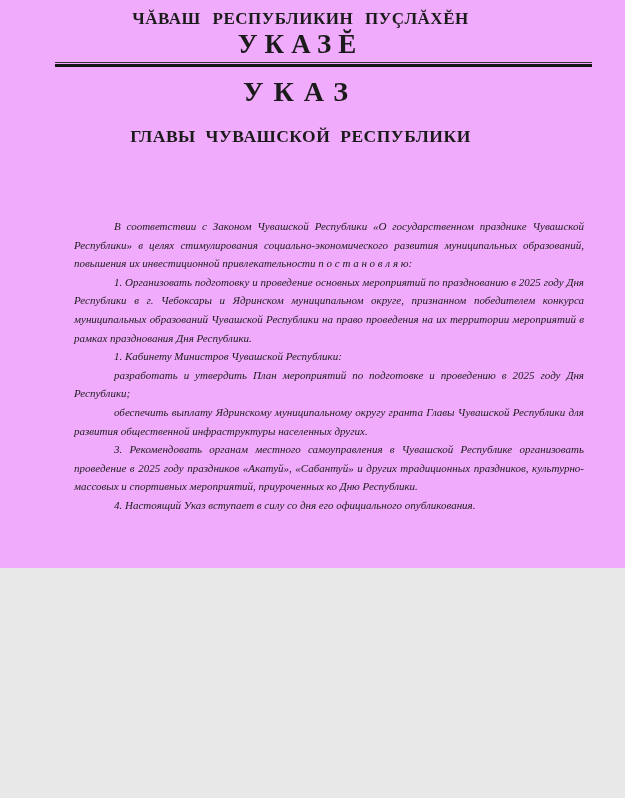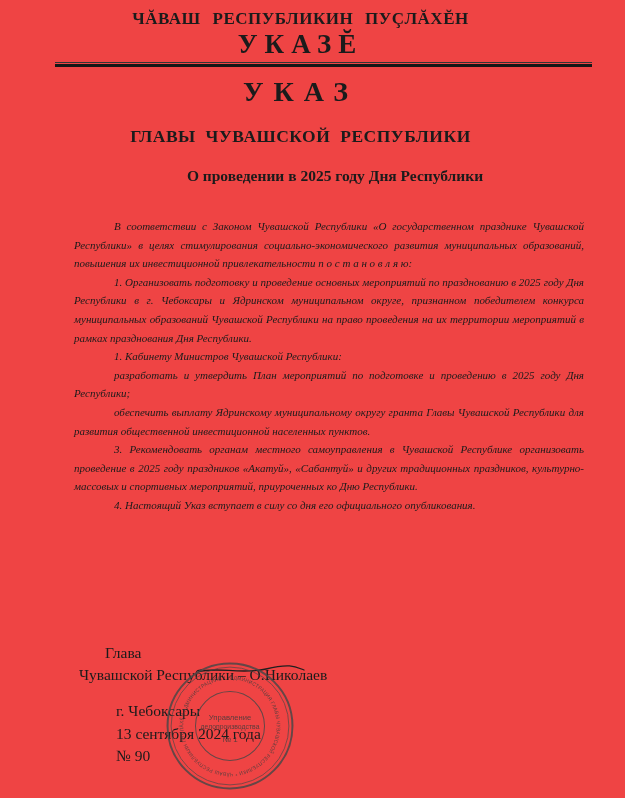--- a/index.html
+++ b/index.html
@@ -1,21 +1,21 @@
 <!DOCTYPE html>
 <html><head>
 <meta charset="utf-8">
 <style>
   html, body { margin: 0; padding: 0; background: #e8e8e8; }
   .page {
     position: relative;
     width: 625px;
-    height: 798px;
+    height: 568px;
     margin: 0 auto;
-    background: #ef4444;
+    background: #f0abfc;
     font-family: "Liberation Serif", "DejaVu Serif", serif;
     color: #1b1b1b;
     overflow: hidden;
   }
   .letterhead {
     position: absolute;
     top: 9px; left: 18px; width: 565px;
     text-align: center;
   }
   .org-cv {
@@ -100,28 +100,27 @@
     <div class="ukaz-cv">УКАЗĔ</div>
   </div>
 
   <div class="divider"></div>
 
   <div class="head-ru">
     <div class="ukaz-ru">УКАЗ</div>
     <div class="org-ru">ГЛАВЫ ЧУВАШСКОЙ РЕСПУБЛИКИ</div>
   </div>
 
-  <div class="title">О проведении в 2025 году Дня Республики</div>
 
   <div class="body">
     <p>В соответствии с Законом Чувашской Республики «О государственном празднике Чувашской Республики» в целях стимулирования социально-экономического развития муниципальных образований, повышения их инвестиционной привлекательности п о с т а н о в л я ю:</p>
     <p>1. Организовать подготовку и проведение основных мероприятий по празднованию в 2025 году Дня Республики в г. Чебоксары и Ядринском муниципальном округе, признанном победителем конкурса муниципальных образований Чувашской Республики на право проведения на их территории мероприятий в рамках празднования Дня Республики.</p>
     <p>1. Кабинету Министров Чувашской Республики:</p>
     <p>разработать и утвердить План мероприятий по подготовке и проведению в 2025 году Дня Республики;</p>
-    <p>обеспечить выплату Ядринскому муниципальному округу гранта Главы Чувашской Республики для развития общественной инвестиционной населенных пунктов.</p>
+    <p>обеспечить выплату Ядринскому муниципальному округу гранта Главы Чувашской Республики для развития общественной инфраструктуры населенных других.</p>
     <p>3. Рекомендовать органам местного самоуправления в Чувашской Республике организовать проведение в 2025 году праздников «Акатуй», «Сабантуй» и других традиционных праздников, культурно-массовых и спортивных мероприятий, приуроченных ко Дню Республики.</p>
     <p>4. Настоящий Указ вступает в силу со дня его официального опубликования.</p>
   </div>
 
   <div class="sig">
     <div class="sig-l1">Глава</div>
     <div class="sig-l2">
       <span>Чувашской Республики</span>
       <span>–</span>
       <span>О.Николаев</span>

